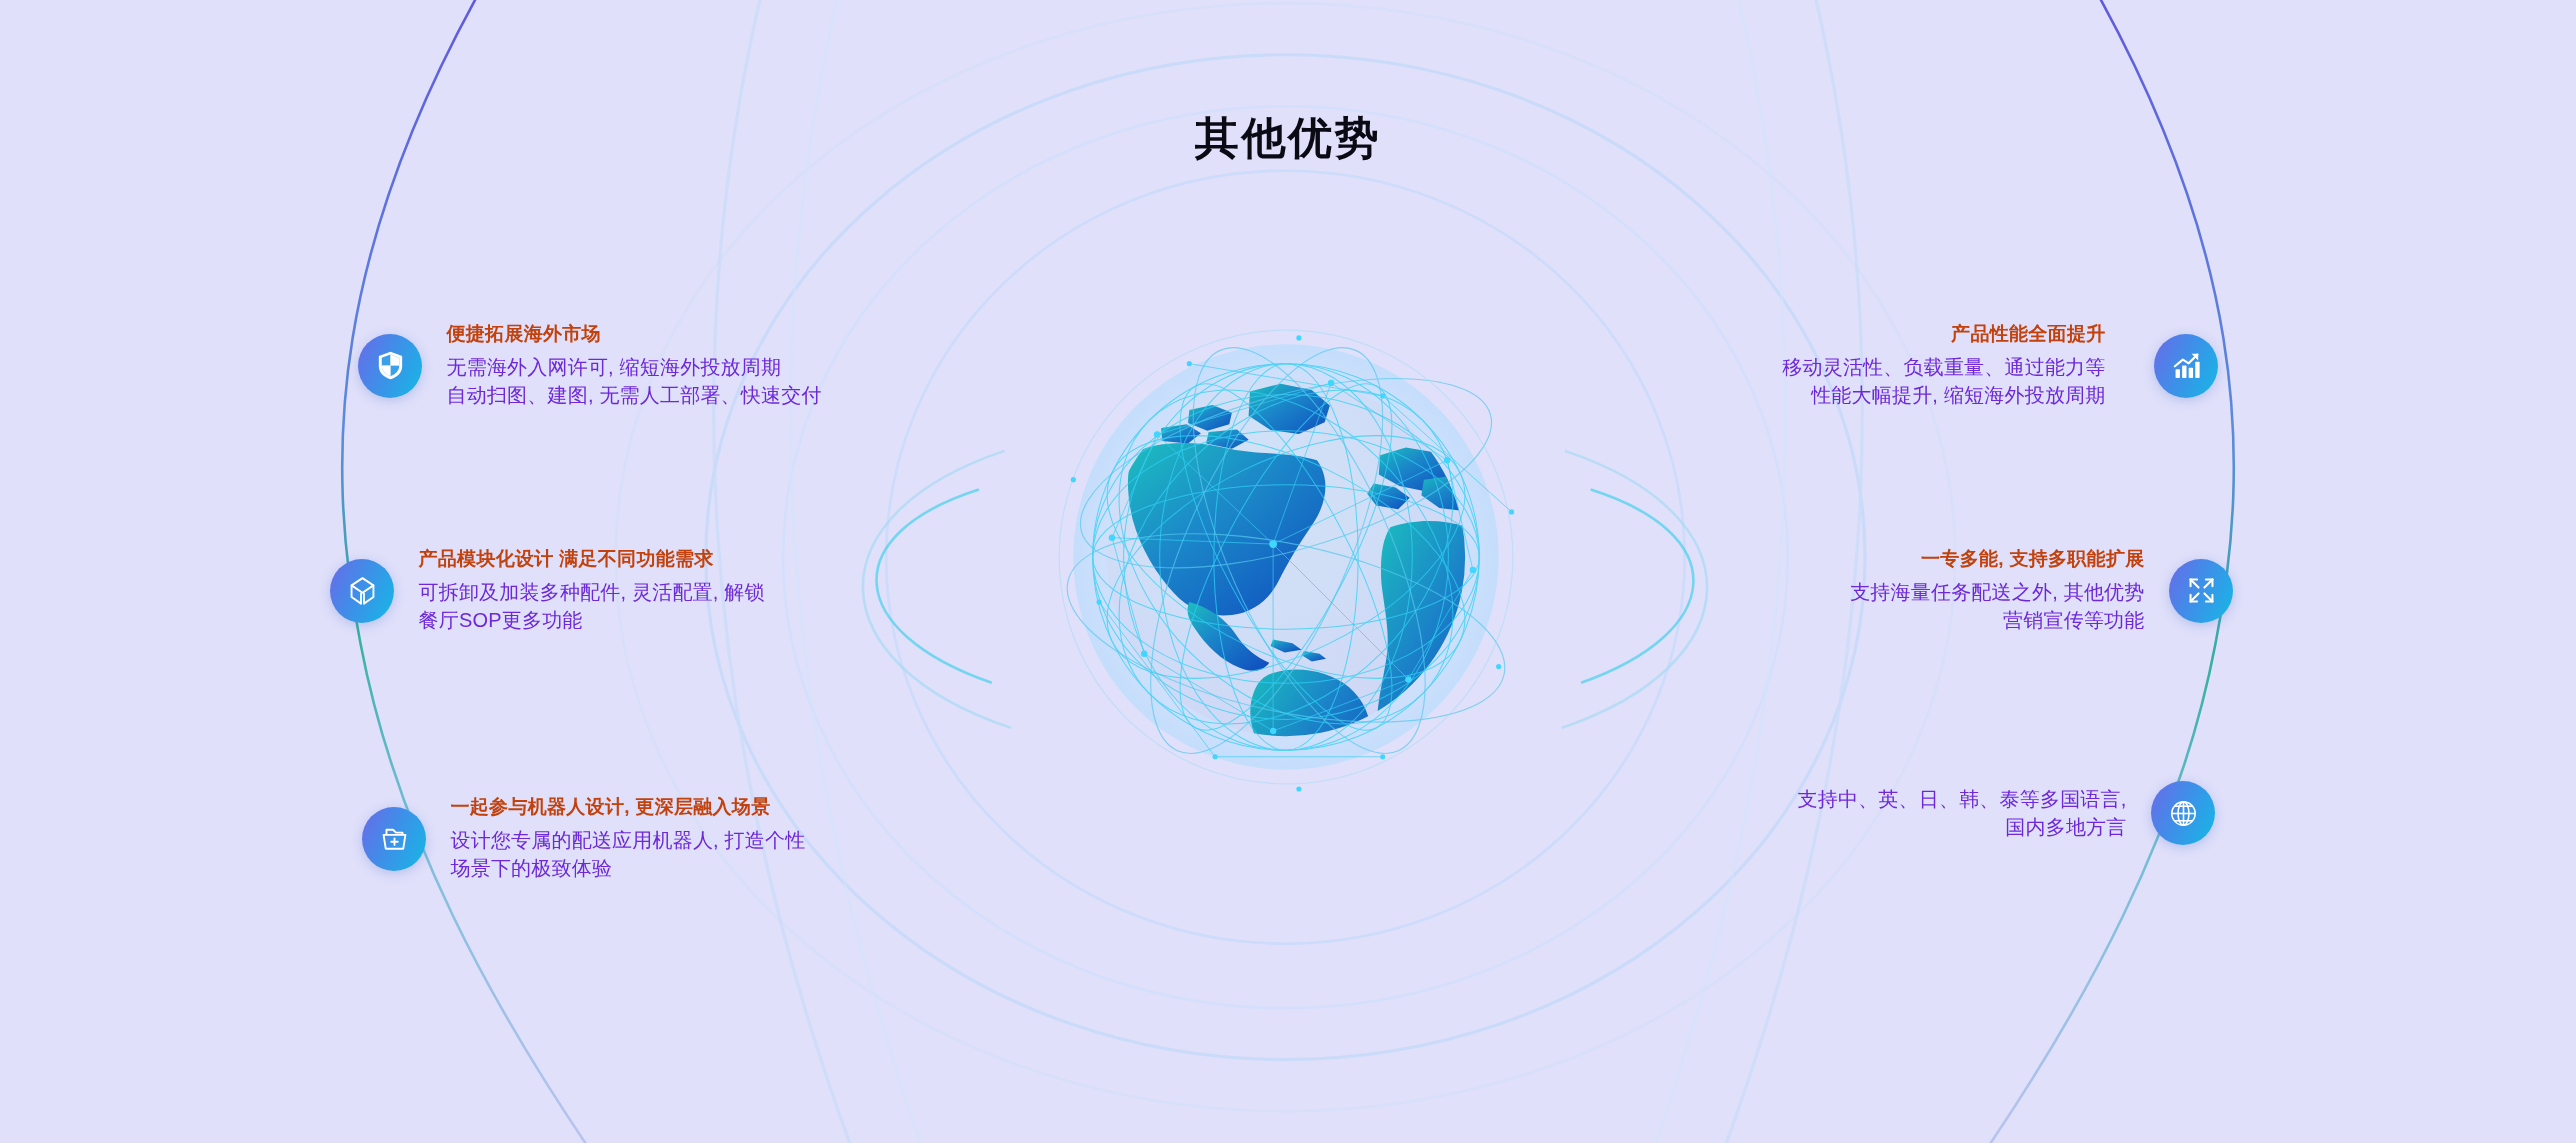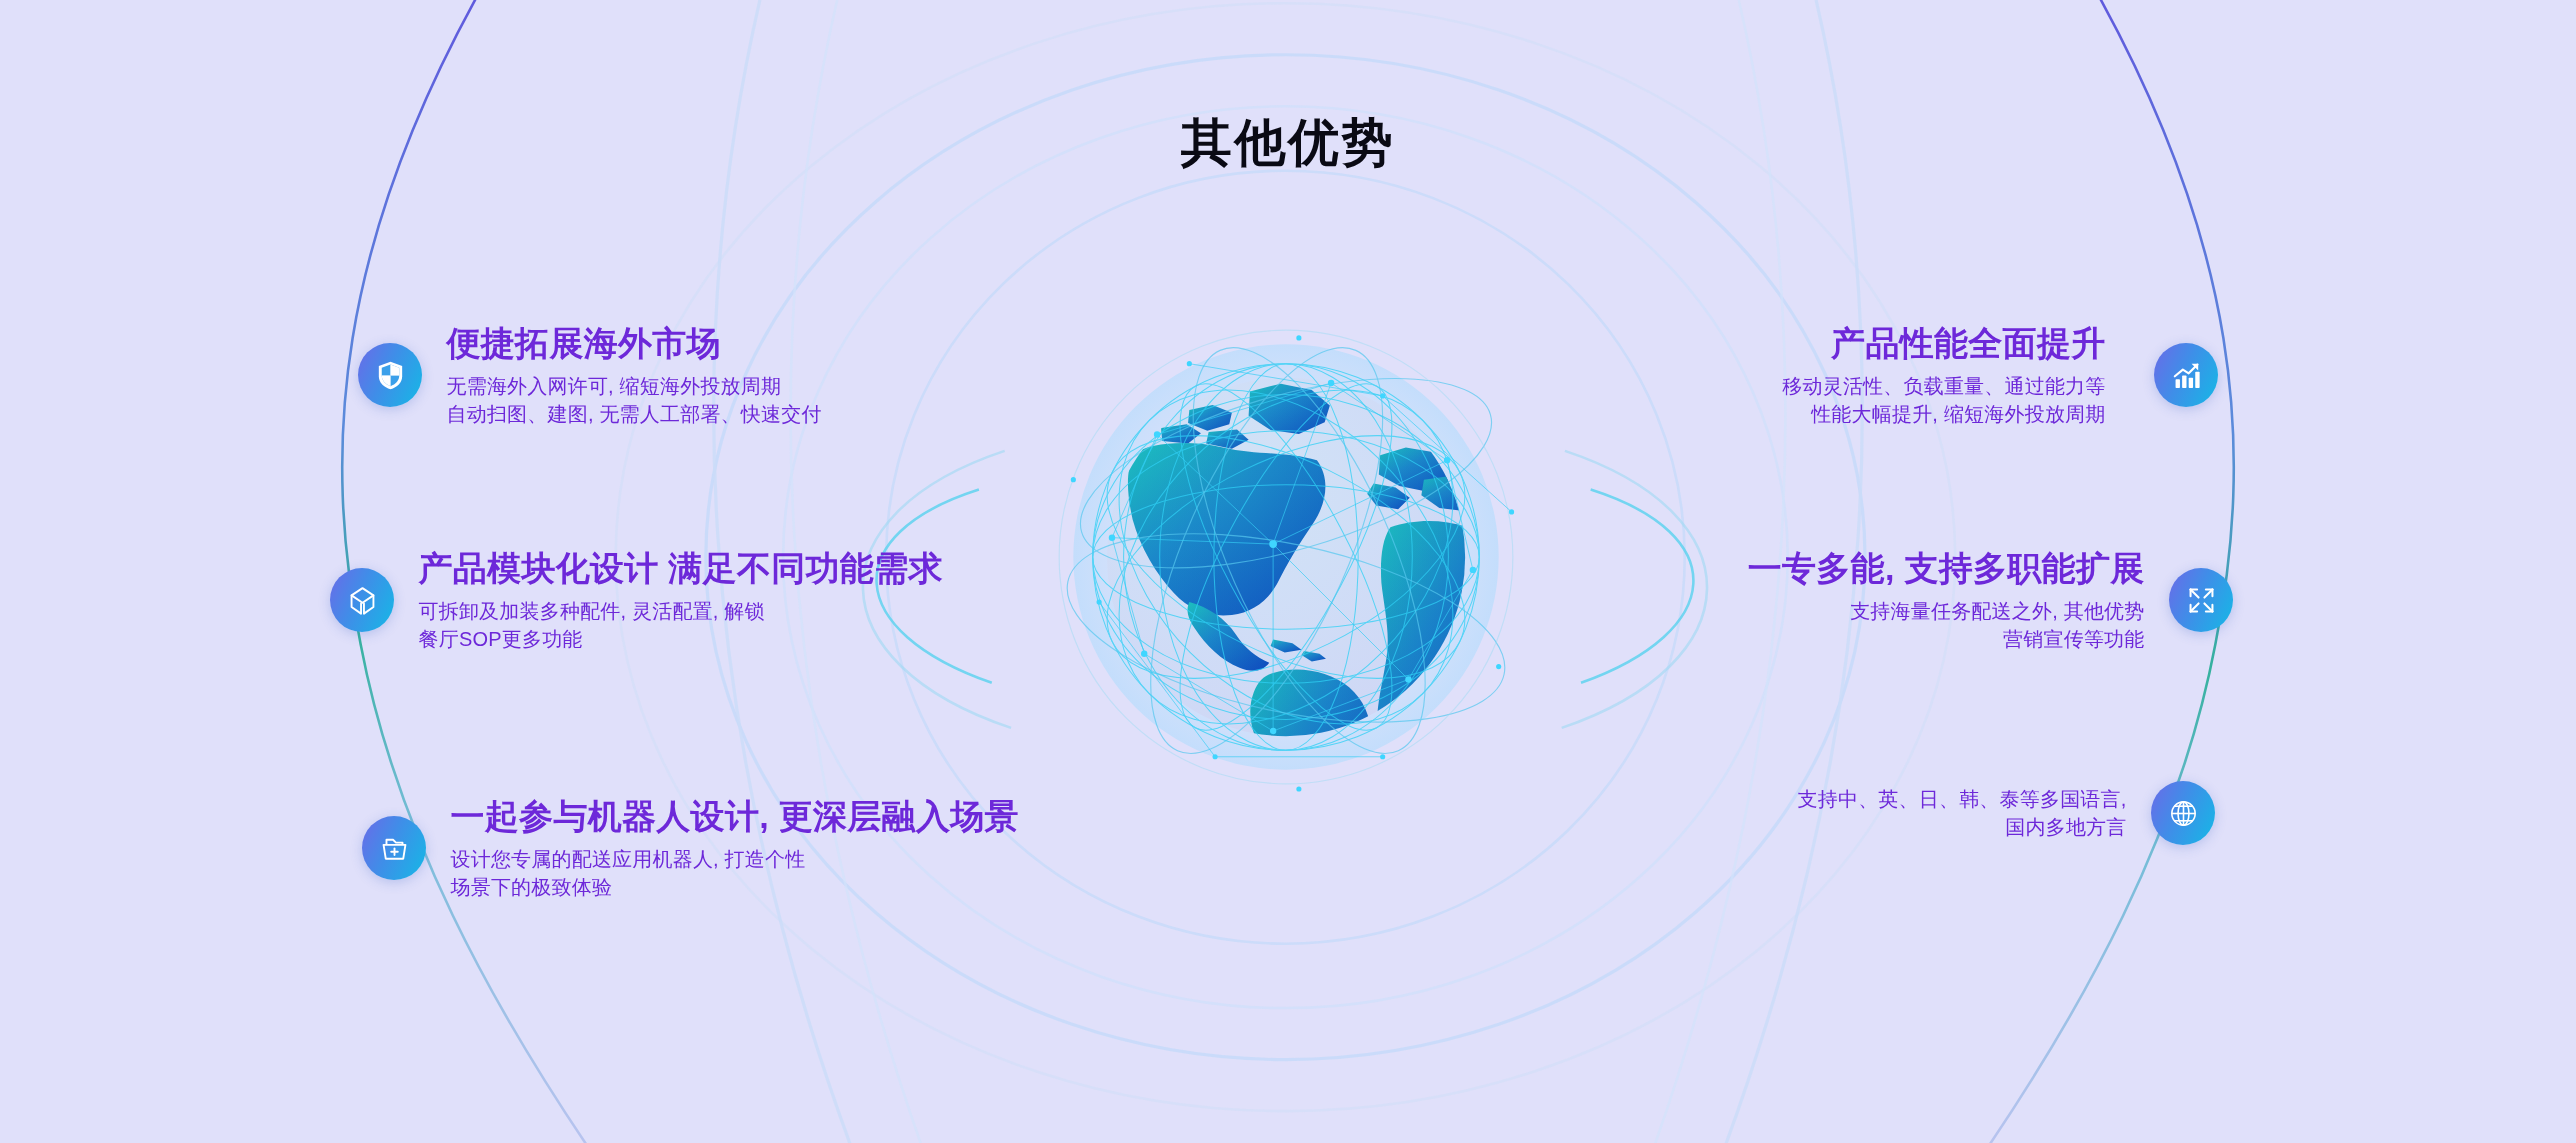--- a/index.html
+++ b/index.html
@@ -25,21 +25,21 @@
     pointer-events: none;
   }
 
   
   #page-title {
     position: absolute;
     left: 0;
     top: 109px;
     width: 2576px;
     text-align: center;
-    font-size: 51px;
+    font-size: 44px;
     font-weight: bold;
     letter-spacing: 2.6px;
     color: #0a0a14;
   }
 
   
   #globe-wrap {
     position: absolute;
     left: 996px;
     top: 267px;
@@ -68,23 +68,23 @@
     background: linear-gradient(115deg, #6b6ae8 0%, #3f8ee8 45%, #14b9e6 100%);
     box-shadow: 0 2.6px 11.6px rgba(60,100,200,.25);
   }
   .icon-badge svg { width: 35px; height: 35px; display:block; }
 
   .txt { }
   .feature.left  .txt { margin-left: 24.5px; text-align: left; }
   .feature.right .txt { margin-right: 24.5px; text-align: right; }
 
   .f-title {
-    font-size: 34px;
+    font-size: 19px;
     font-weight: bold;
-    color: #6d28d9;
+    color: #c2410c;
     line-height: 1.28;
     letter-spacing: 0.3px;
     margin-bottom: 6.4px;
     white-space: nowrap;
   }
   .f-line {
     font-size: 20px;
     font-weight: normal;
     color: #6d28d9;
     line-height: 1.42;

